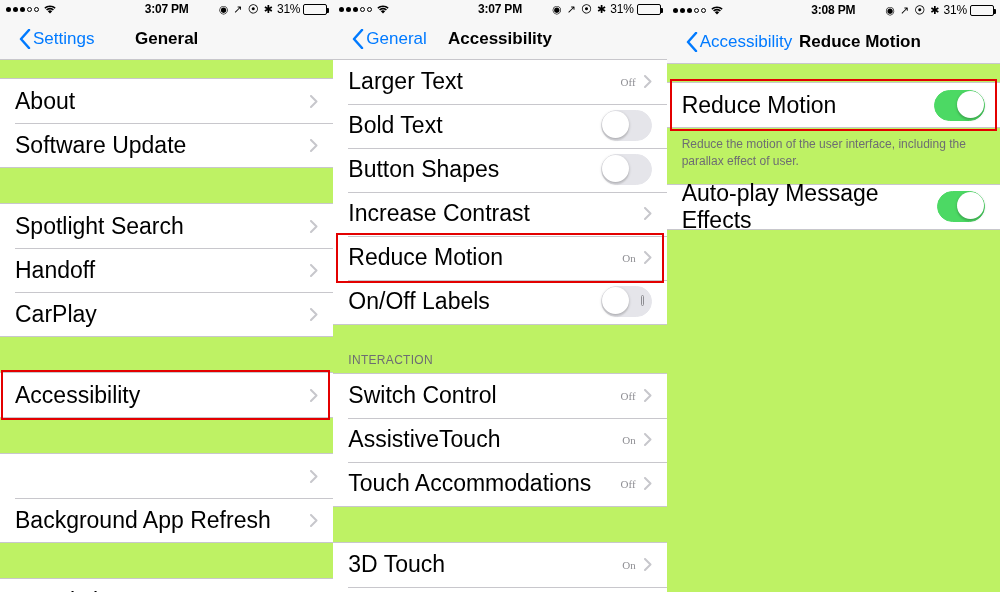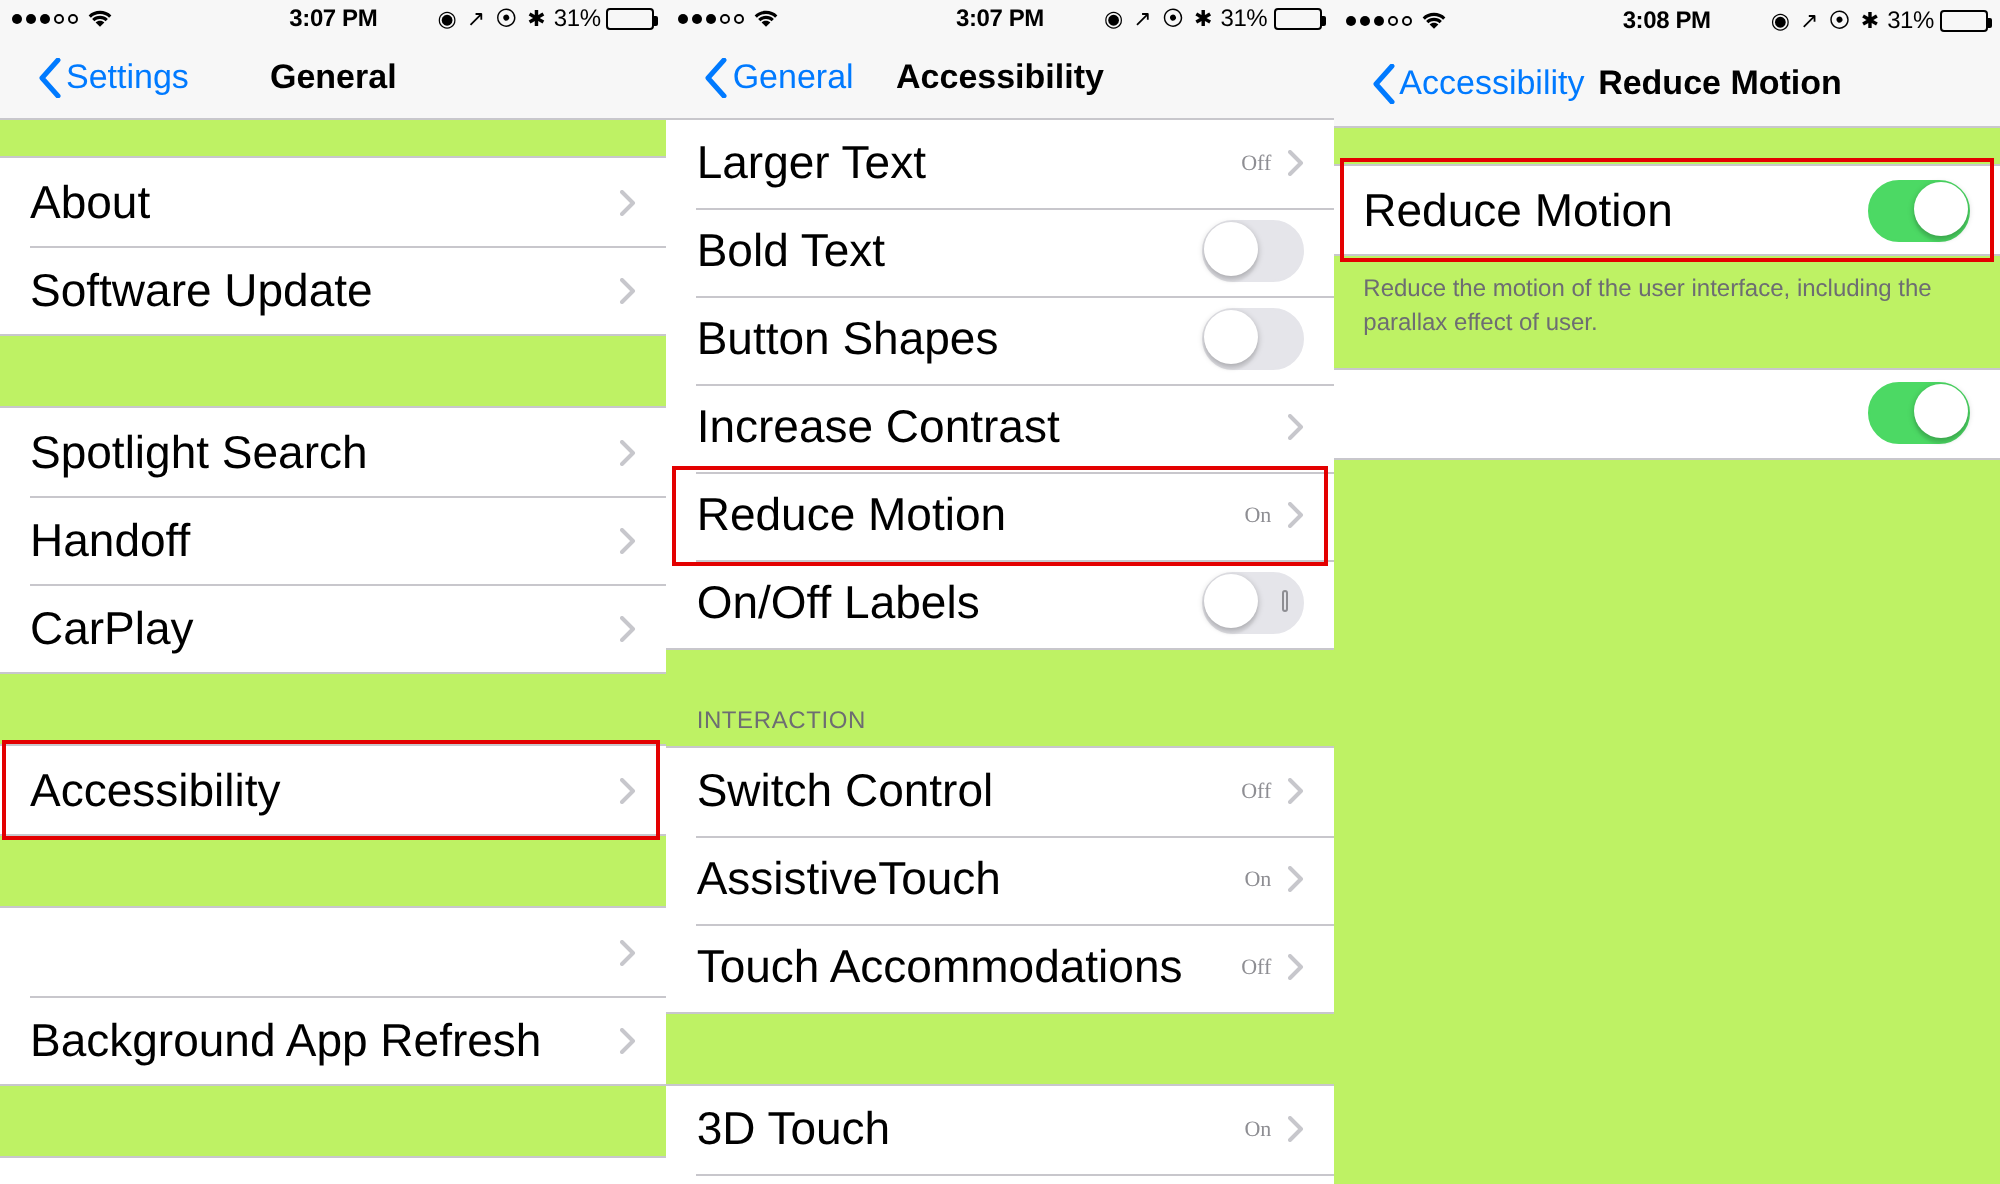--- a/index.html
+++ b/index.html
@@ -476,19 +476,20 @@
       </div>
       <div class="highlight-box" style="left:3px;right:3px;top:-4px;bottom:-4px;"></div>
     </div>
 
     <div class="group-footer">Reduce the motion of the user interface, including the parallax effect of user.</div>
 
     <div class="group-gap small" style="height:10px;"></div>
 
     <div class="list">
       <div class="row no-chevron">
+        <span class="row-label">Auto-play Message Effects</span>
         <span class="toggle on">
             <span class="knob"></span>
           </span>
       </div>
     </div>
   </div>
 </div>
 
 </body></html>

